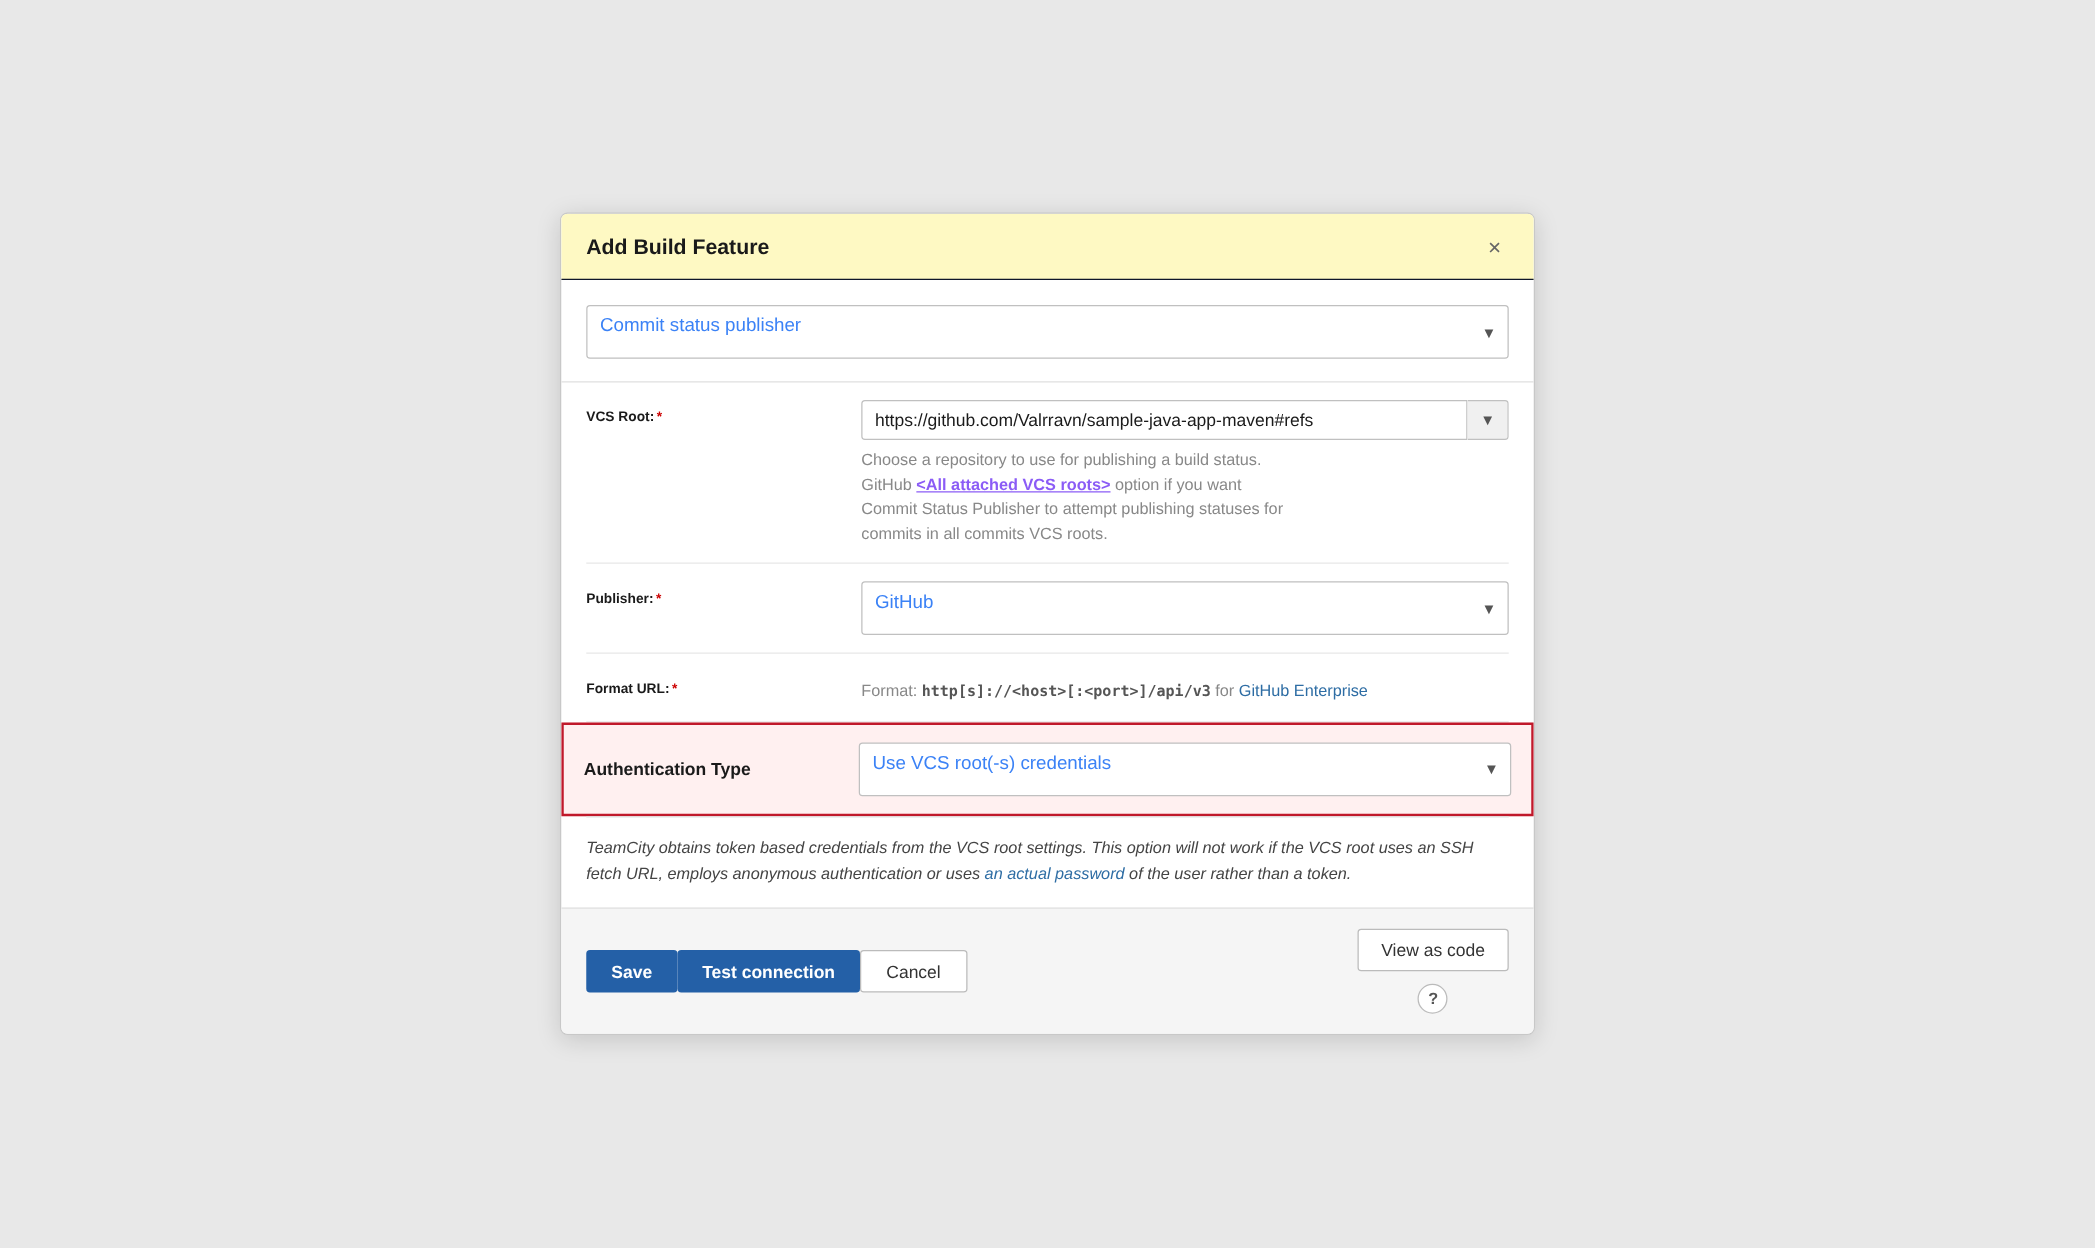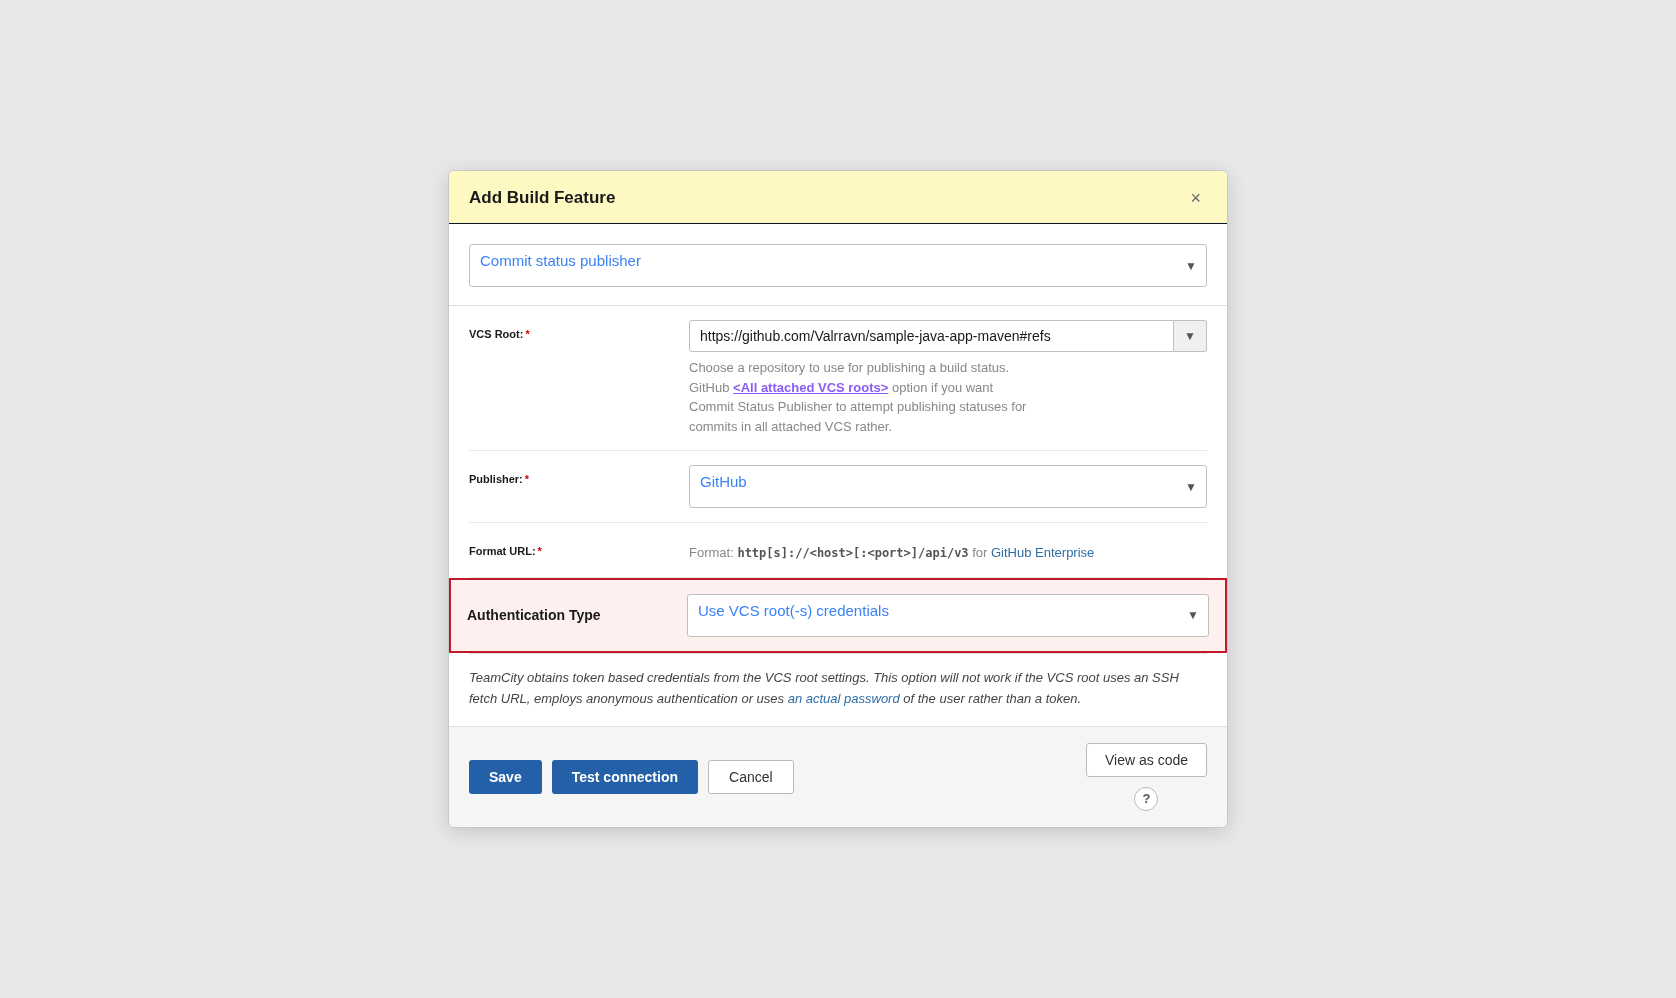--- a/index.html
+++ b/index.html
@@ -182,21 +182,20 @@
     .dialog-footer {
       display: flex;
       align-items: center;
       padding: 16px 20px;
       border-top: 1px solid #e0e0e0;
       background: #f5f5f5;
       margin-top: 6px;
     }
     .footer-left {
       display: flex;
-      gap: 10px;
       align-items: center;
     }
     .footer-right {
       margin-left: auto;
       display: flex;
       align-items: center;
       gap: 10px;
       flex-direction: column;
     }
     .btn-primary {
@@ -310,21 +309,21 @@
         <div class="vcs-select-wrapper">
           <select class="vcs-select">
             <option>https://github.com/Valrravn/sample-java-app-maven#refs</option>
           </select>
           <button class="vcs-dropdown-btn">▼</button>
         </div>
         <div class="field-help">
           <span>Choose a repository to use for publishing a build status.</span><br>
           <span>GitHub </span><strong>&lt;All attached VCS roots&gt;</strong><span> option if you want</span><br>
           <span>Commit Status Publisher to attempt publishing statuses for</span><br>
-          <span>commits in all attached VCS rather.</span>
+          <span>commits in all commits VCS roots.</span>
         </div>
       </div>
     </div>
 
     <div class="form-row">
       <div class="form-label">
         <span>Publisher:</span><span class="required-star">*</span>
       </div>
       <div class="form-field">
         <div class="select-wrapper">

